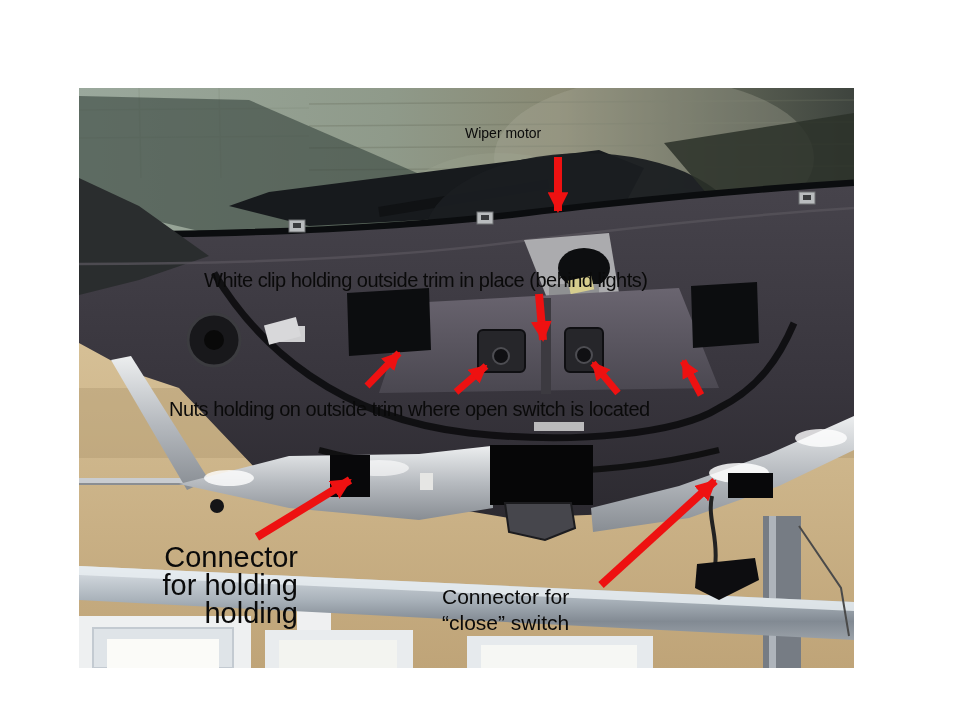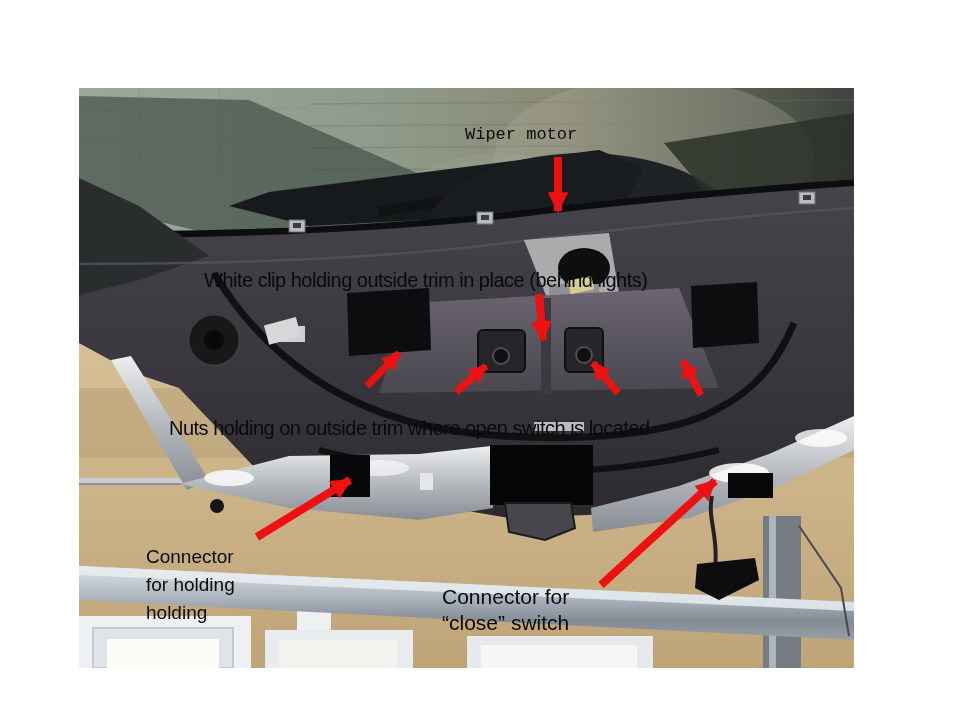--- a/index.html
+++ b/index.html
@@ -3,28 +3,28 @@
 <meta charset="utf-8">
 <style>
   html,body{margin:0;padding:0;background:#fff;}
   .slide{
     position:relative;width:960px;height:720px;background:#fff;overflow:hidden;
     font-family:"Liberation Sans","DejaVu Sans",sans-serif;
   }
   .photo{position:absolute;left:79px;top:88px;width:775px;height:580px;overflow:hidden;background:#8f9a8c;}
   .photo svg{display:block;width:775px;height:580px;}
   .label{position:absolute;color:#0a0a0a;white-space:nowrap;}
-  .label-single{font-size:17px;font-family:Liberation Mono, monospace;}
+  .label-single{font-size:14px;}
   .label-long{font-size:20px;letter-spacing:-0.5px;}
   .label-block{white-space:normal;}
-  #lbl-interior{left:146px;top:543px;width:152px;text-align:left;font-size:19px;line-height:28px;}
-  #lbl-close{left:442px;top:584px;font-size:21px;line-height:26px;text-align:right;}
+  #lbl-interior{left:146px;top:543px;width:152px;text-align:right;font-size:29px;line-height:28px;}
+  #lbl-close{left:442px;top:584px;font-size:21px;line-height:26px;text-align:center;}
   #lbl-wiper{left:465px;top:125px;}
   #lbl-whiteclip{left:204px;top:269px;}
-  #lbl-nuts{left:169px;top:398px;margin-top:19px;}
+  #lbl-nuts{left:169px;top:398px;}
   #arrow-layer{position:absolute;left:0;top:0;width:960px;height:720px;pointer-events:none;}
 </style>
 </head>
 <body>
 
 <div class="slide">
 
   <div class="photo">
     <svg viewBox="0 0 775 580" preserveAspectRatio="none">
       <defs>

